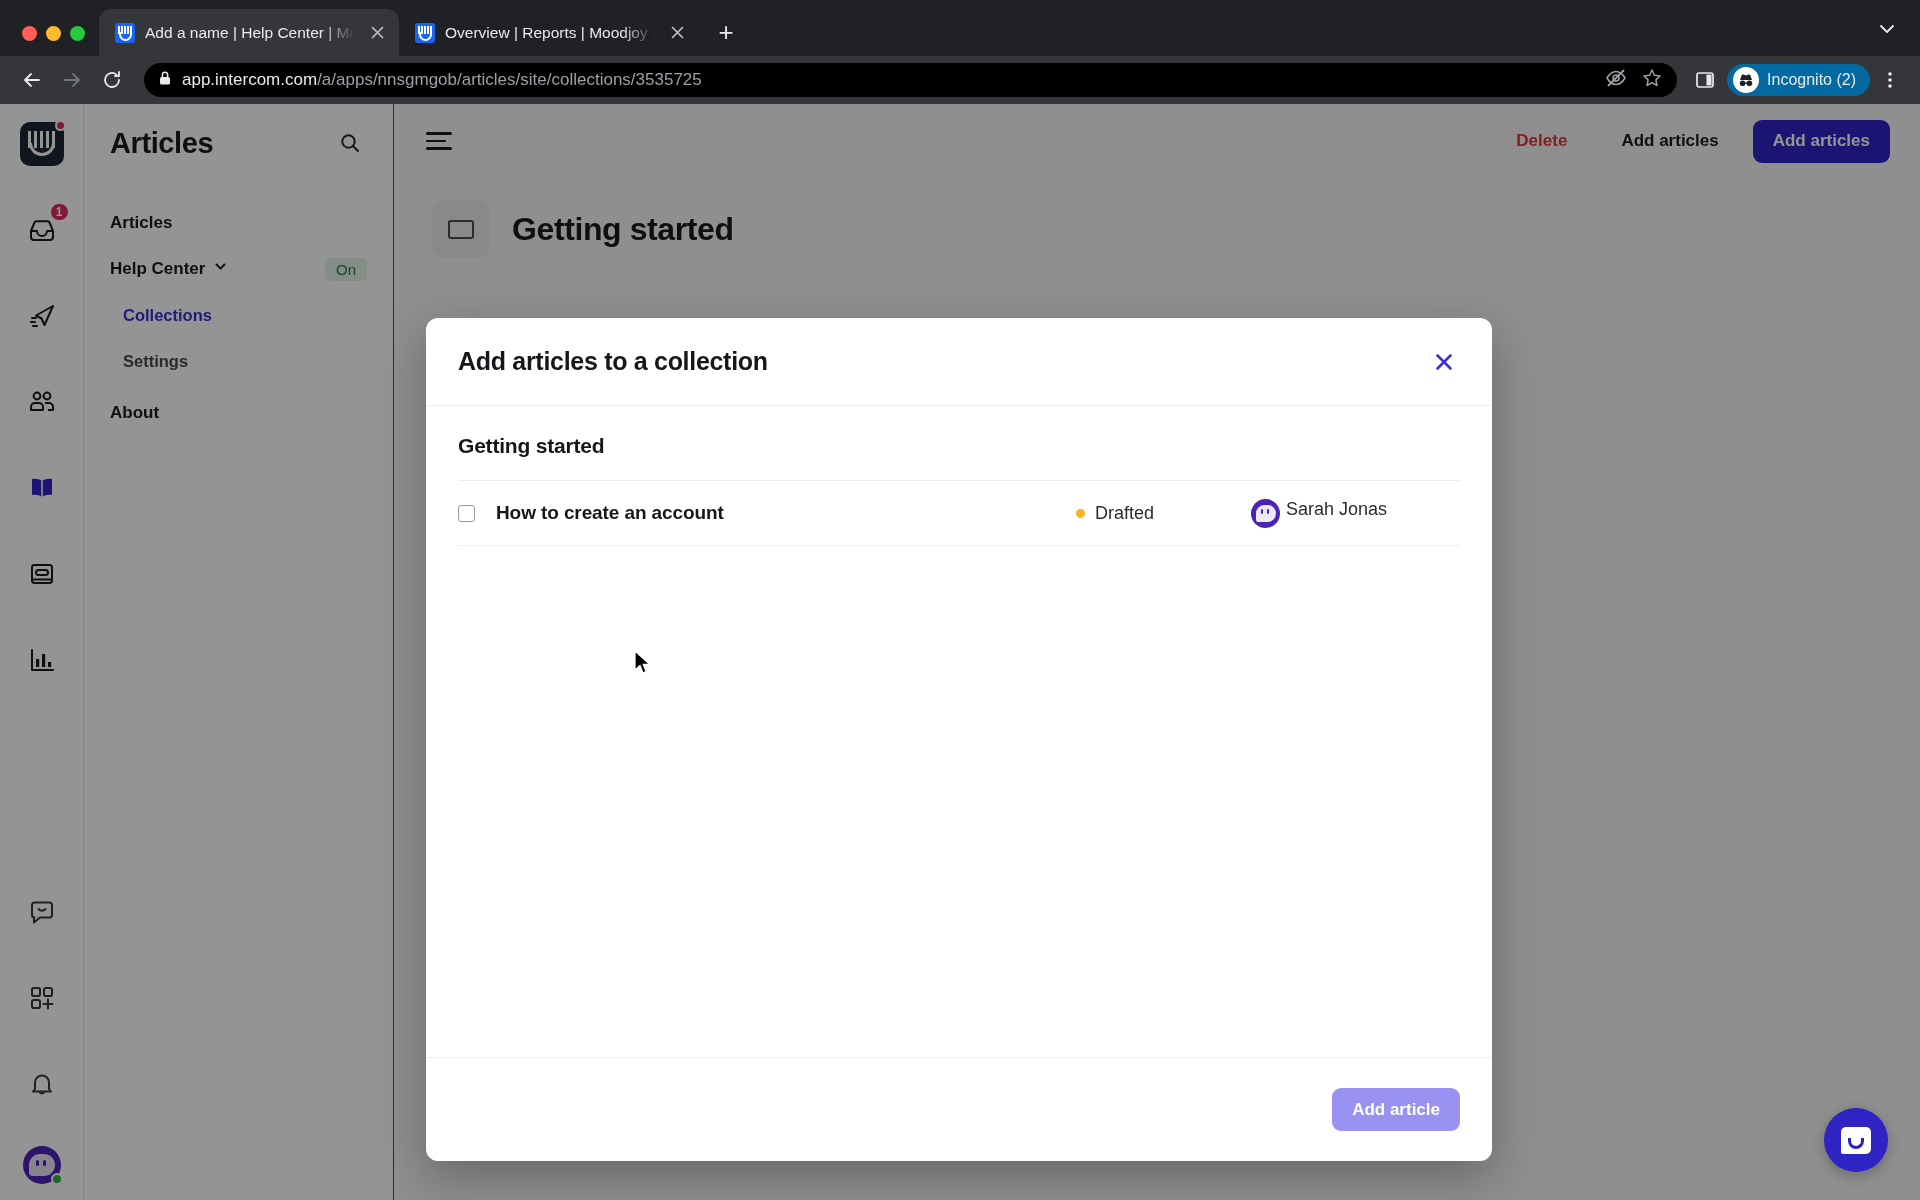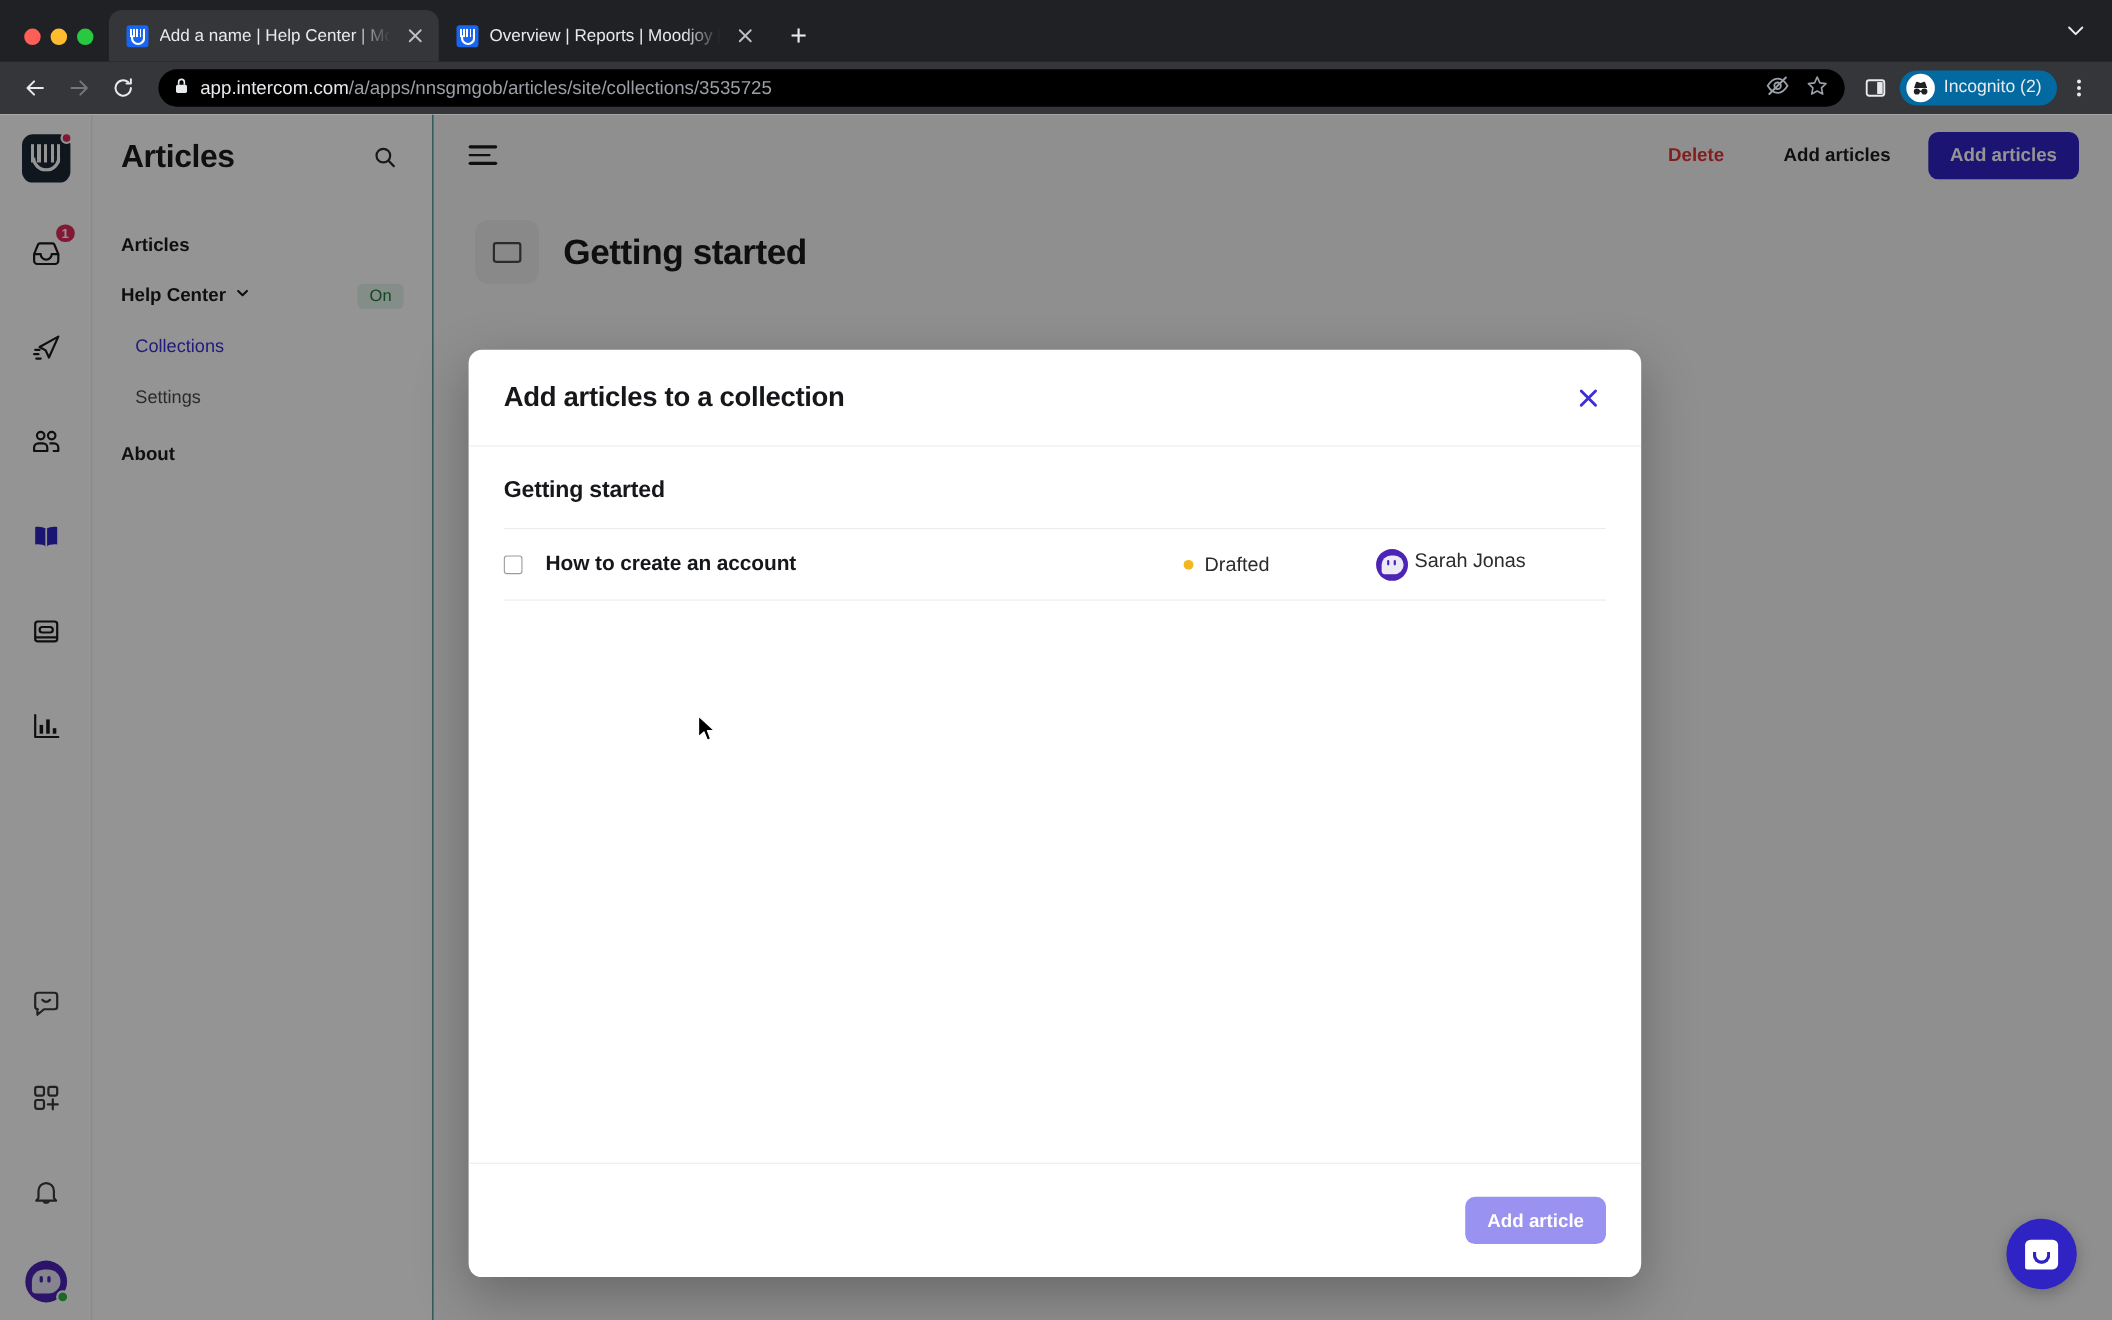--- a/index.html
+++ b/index.html
@@ -185,21 +185,21 @@
     z-index: 5;
   }
   #nav-head { display: flex; align-items: center; justify-content: space-between; margin-bottom: 46px; }
   #nav-title { font-size: 29px; font-weight: 700; color: #1a1a1a; letter-spacing: -0.4px; }
   #nav-search { width: 34px; height: 34px; display: flex; align-items: center; justify-content: center; color: #2b2b2b; }
   .nav-item {
     display: flex; align-items: center; justify-content: space-between;
     height: 34px; margin-bottom: 12px;
     font-size: 17px; color: #1a1a1a; font-weight: 600;
   }
-  .nav-item.sub { font-weight: 400; padding-left: 13px; font-size: 16.5px; color: #4a4a4a; }
+  .nav-item.sub { font-weight: 700; padding-left: 13px; font-size: 16.5px; color: #4a4a4a; }
   .nav-item.sub.active { color: #3b2fd6; }
   .nav-label-row { display: flex; align-items: center; gap: 8px; }
   .badge-on {
     background: #e4f3e8; color: #1f7a3d; font-size: 15px;
     border-radius: 5px; padding: 3px 11px; font-weight: 500;
   }
 
   
   #main {
     position: absolute; top: 0; left: 394px; right: 0; bottom: 0;

